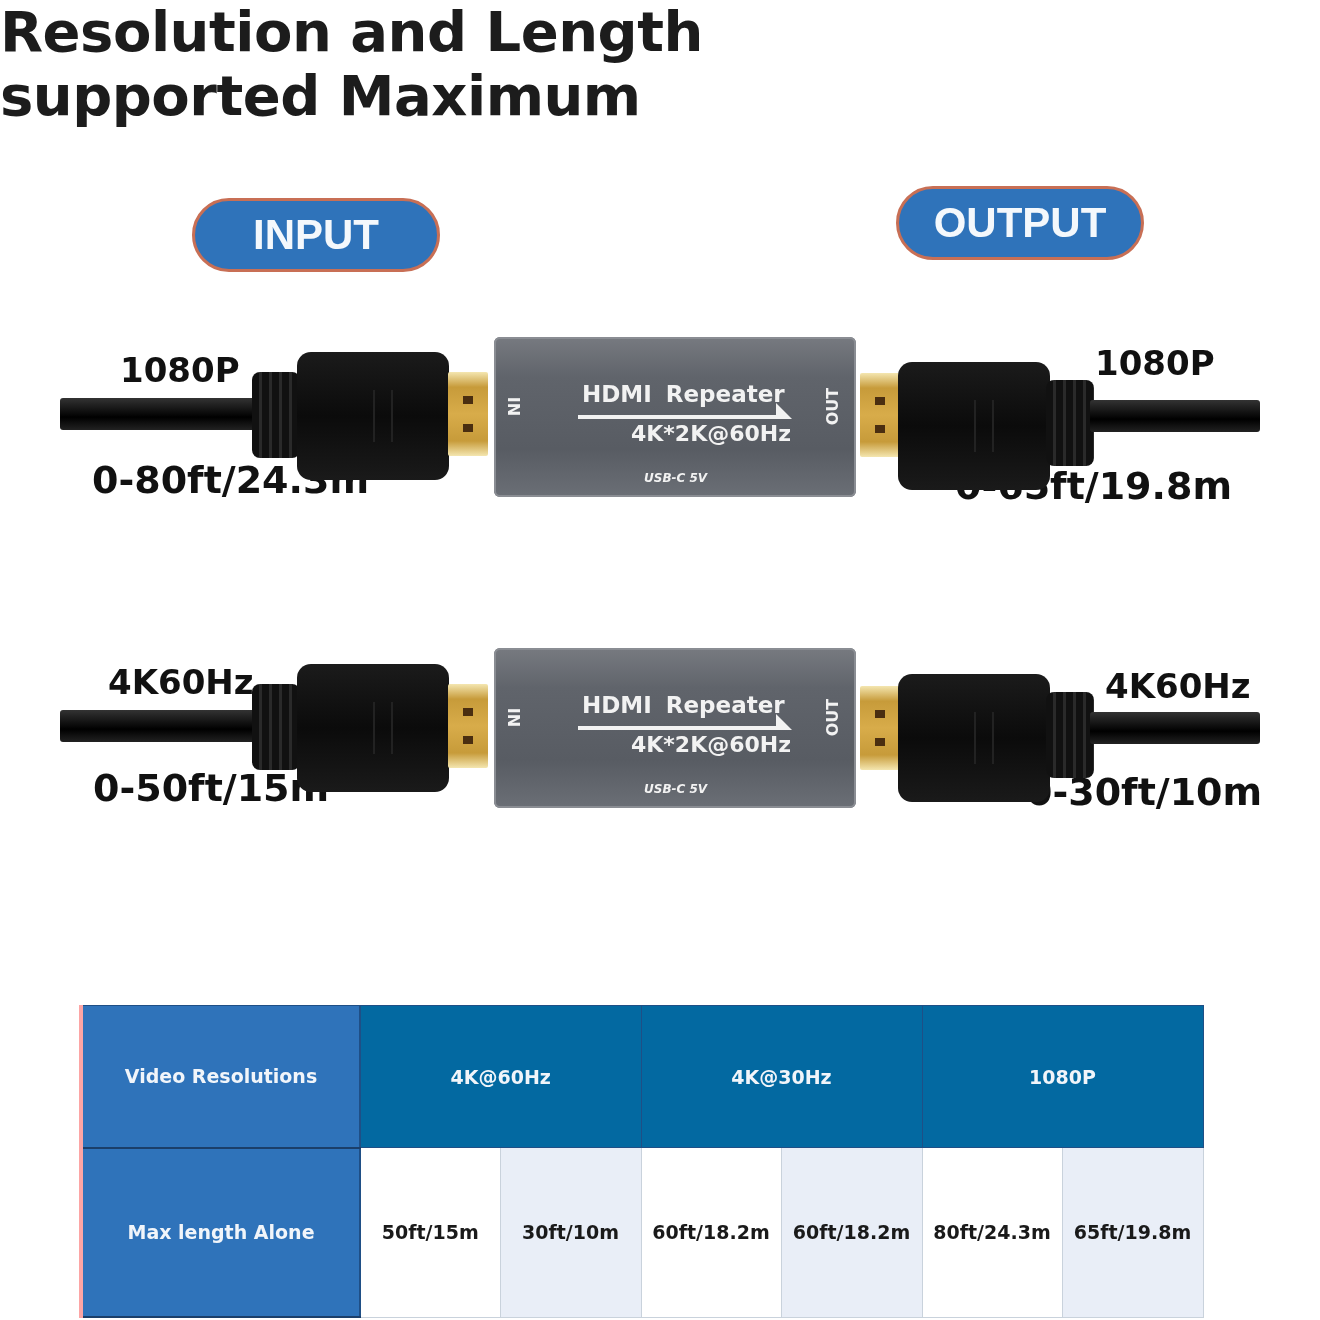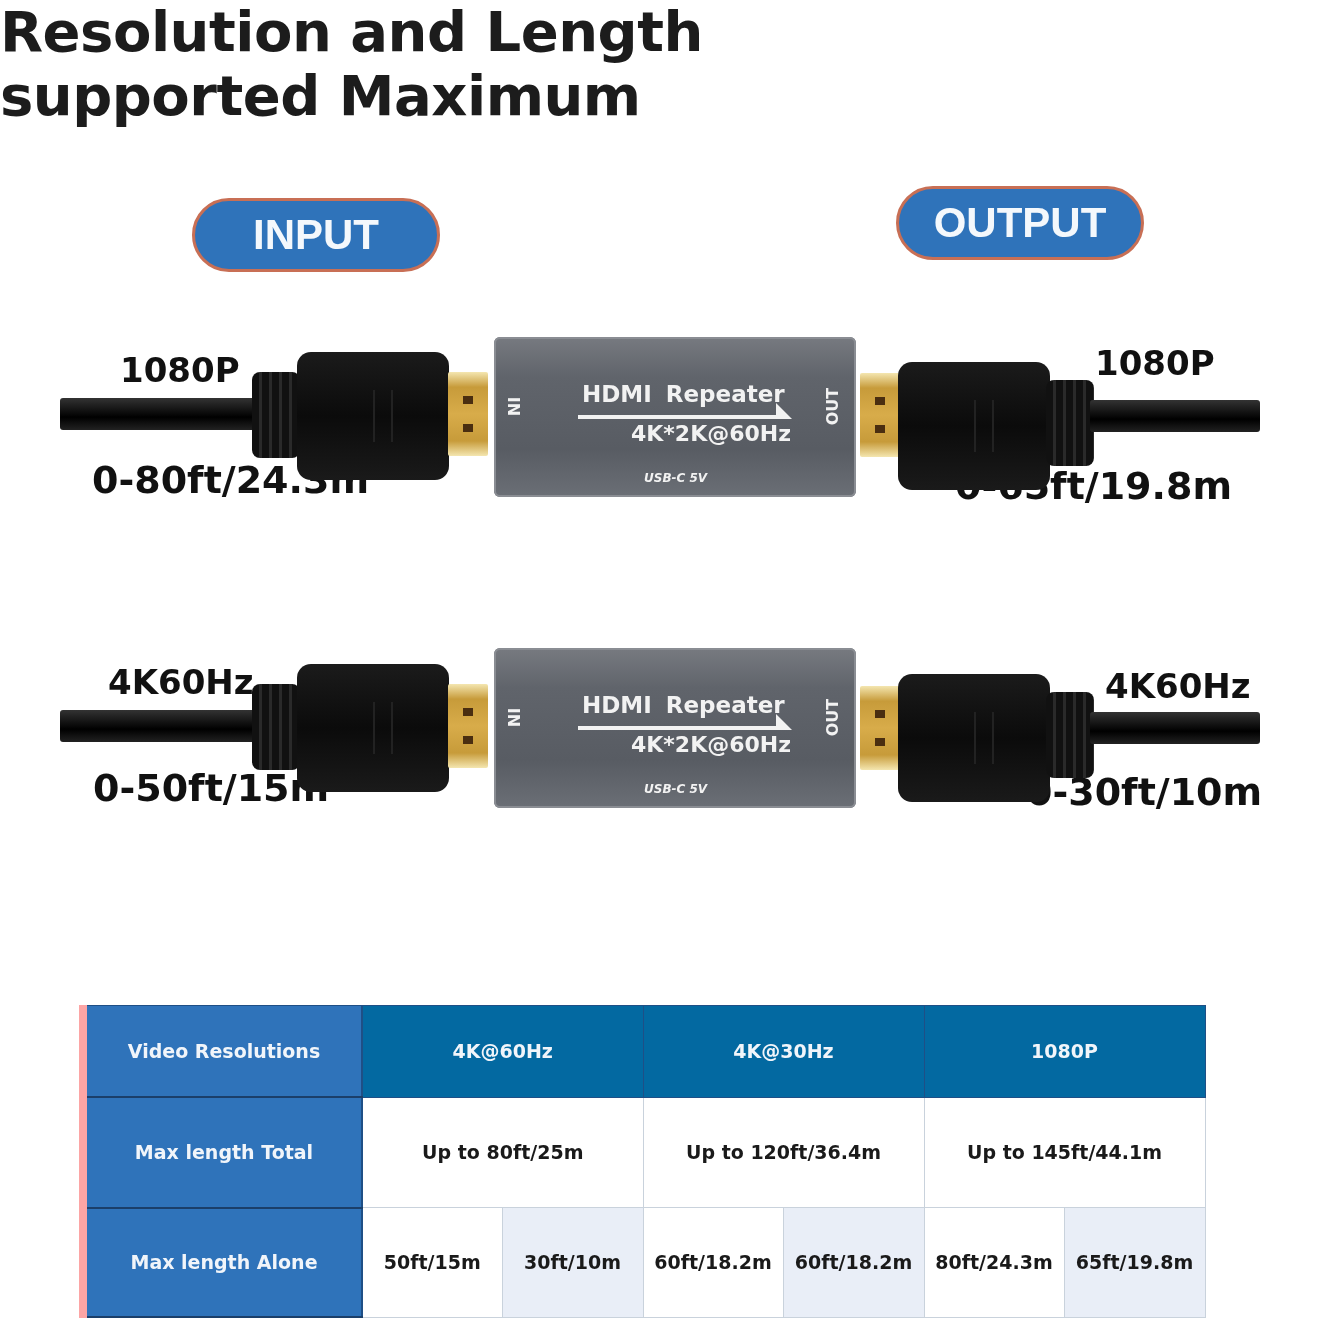--- a/index.html
+++ b/index.html
@@ -88,21 +88,21 @@
   }
 
   
   .spec-table {
     position: absolute; left: 79px; top: 1005px; width: 1122px; height: 313px;
     border-collapse: collapse; table-layout: fixed;
     font-family: "DejaVu Sans", sans-serif; font-weight: bold;
   }
   .spec-table td { text-align: center; vertical-align: middle; font-size: 19px; border: 1px solid #c9d2dc; }
   .spec-table td.hdr { background: #0369a1; color: #f1f5fa; border: 1px solid #1f4f86; font-size: 19px; }
-  .spec-table td.rowhdr { background: #2f73ba; color: #f1f5fa; border-left: 8px solid #fca5a5; border-bottom: 2px solid #1b3f6a; border-right: 2px solid #1f4f86; }
+  .spec-table td.rowhdr { background: #2f73ba; color: #f1f5fa; border-left: 4px solid #fca5a5; border-bottom: 2px solid #1b3f6a; border-right: 2px solid #1f4f86; }
   .spec-table td.w { background: #ffffff; color: #1a1a1a; }
   .spec-table td.b { background: #e9eef7; color: #1a1a1a; }
   .spec-table tr.r0 { height: 68px; }
   .spec-table tr.r1 { height: 82px; }
   .spec-table tr.r2 { height: 82px; }
   .spec-table tr.r3 { height: 81px; margin-left: 42px; }
 </style>
 </head>
 <body>
 
@@ -176,26 +176,20 @@
     <col style="width:140px">
       <col style="width:141px">
   </colgroup>
   <tbody>
       <tr class="r0">
     <td class="hdr rowhdr">Video Resolutions</td>
     <td class="hdr" colspan="2">4K@60Hz</td>
     <td class="hdr" colspan="2">4K@30Hz</td>
     <td class="hdr" colspan="2">1080P</td>
   </tr>
-  <tr class="r1">
-    <td class="rowhdr">Max length Total</td>
-    <td class="w" colspan="2">Up to 80ft/25m</td>
-    <td class="w" colspan="2">Up to 120ft/36.4m</td>
-    <td class="w" colspan="2">Up to 145ft/44.1m</td>
-  </tr>
   <tr class="r3">
     <td class="rowhdr">Max length Alone</td>
     <td class="w">50ft/15m</td>
     <td class="b">30ft/10m</td>
     <td class="w">60ft/18.2m</td>
     <td class="b">60ft/18.2m</td>
     <td class="w">80ft/24.3m</td>
     <td class="b">65ft/19.8m</td>
   </tr>
 </tbody>

